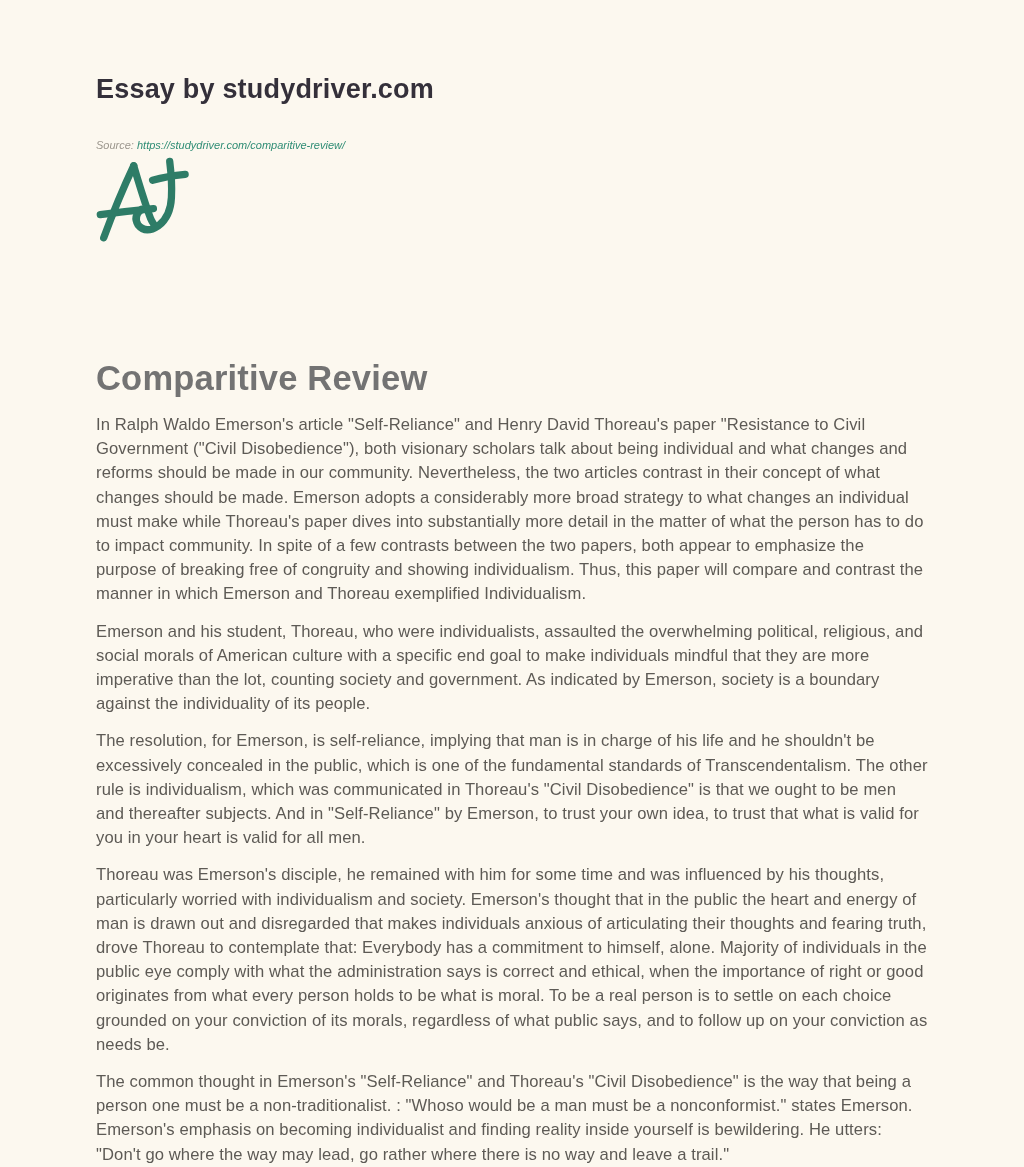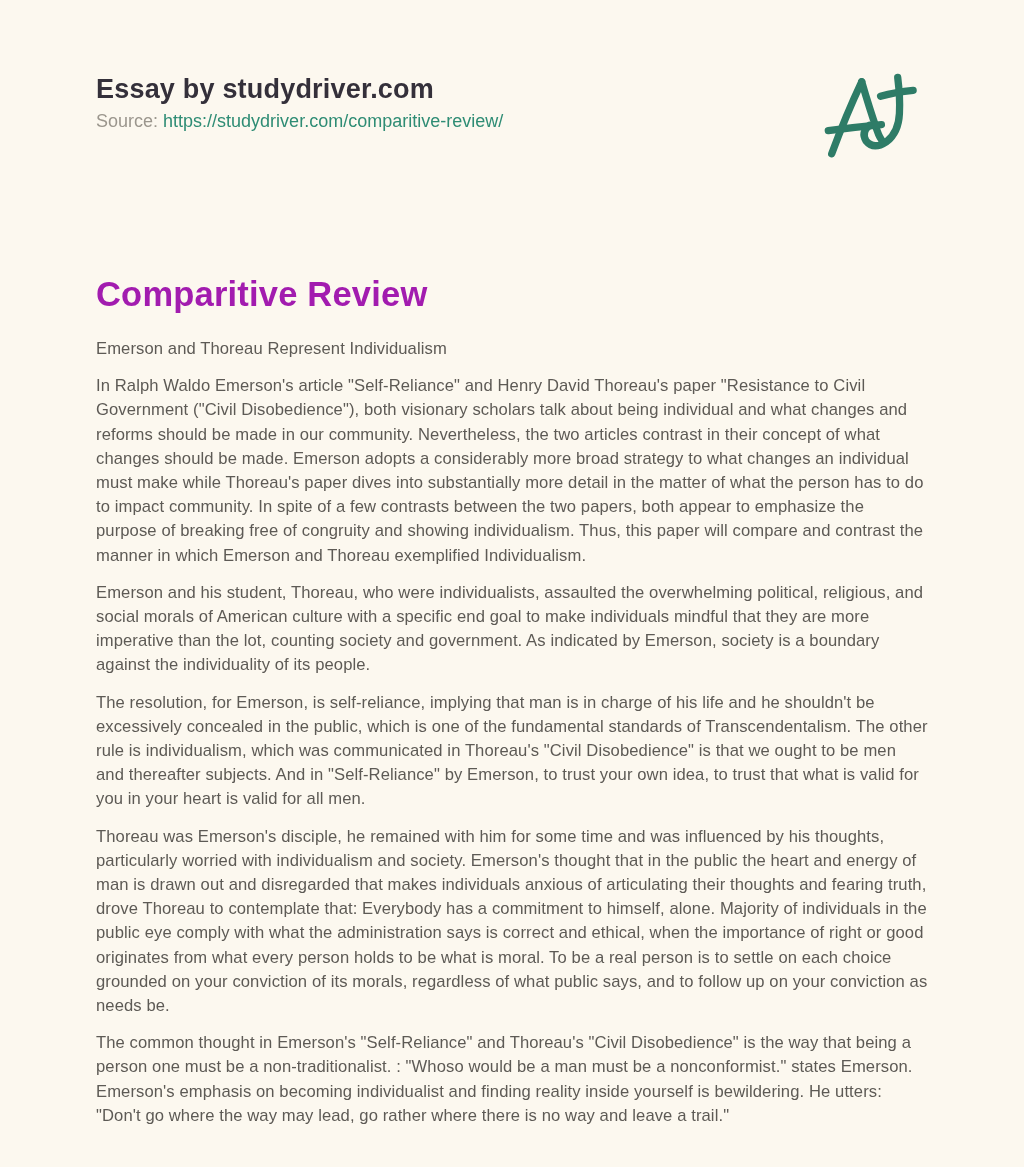--- a/index.html
+++ b/index.html
@@ -15,55 +15,57 @@
   }
   .page {
     width: 1024px;
     height: 1167px;
     padding: 72px 96px 0 96px;
   }
   .header-row {
     display: flex;
     justify-content: space-between;
     align-items: flex-start;
+    flex-direction: column;
   }
   .h-title {
     font-size: 27px;
     font-weight: 700;
     color: #34303A;
     letter-spacing: 0.2px;
     line-height: 34px;
     margin: 0;
   }
   .source-line {
-    margin-top: 4px;
-    font-size: 18px;
+    margin-top: 28px;
+    font-size: 11px;
     line-height: 22px;
     color: #9B968D;
+    font-style: italic;
   }
   .source-line a {
     color: #2E8C74;
     text-decoration: none;
   }
   .logo {
     flex: 0 0 auto;
     margin-top: -6px;
     margin-right: 8px;
   }
   .logo svg path {
     fill: none;
     stroke: #2E7C67;
     stroke-width: 8.5;
     stroke-linecap: round;
     stroke-linejoin: round;
   }
   h1.doc-title {
     font-size: 34.5px;
     font-weight: 700;
-    color: #a21caf;
+    color: #737373;
     letter-spacing: 0.2px;
     line-height: 44px;
     margin: 102px 0 0 0;
   }
   .article p {
     font-size: 16.6px;
     line-height: 24.2px;
     letter-spacing: 0.1px;
     color: #5D5A55;
     margin: 13px 0 0 0;
@@ -94,21 +96,20 @@
         <path d="M5 70 Q36 66 67 63"></path>
         <path d="M86 8 Q89 32 88 50 Q87 72 73 83 Q58 93 49 82 Q43 72 53 64"></path>
         <path d="M66 30 Q83 25 104 23"></path>
       </svg>
     </div>
   </div>
 
   <h1 class="doc-title">Comparitive Review</h1>
 
   <div class="article">
-    <p class="subtitle">Emerson and Thoreau Represent Individualism</p>
     <p>In Ralph Waldo Emerson's article "Self-Reliance" and Henry David Thoreau's paper "Resistance to Civil Government ("Civil Disobedience"), both visionary scholars talk about being individual and what changes and reforms should be made in our community. Nevertheless, the two articles contrast in their concept of what changes should be made. Emerson adopts a considerably more broad strategy to what changes an individual must make while Thoreau's paper dives into substantially more detail in the matter of what the person has to do to impact community. In spite of a few contrasts between the two papers, both appear to emphasize the purpose of breaking free of congruity and showing individualism. Thus, this paper will compare and contrast the manner in which Emerson and Thoreau exemplified Individualism.</p>
     <p>Emerson and his student, Thoreau, who were individualists, assaulted the overwhelming political, religious, and social morals of American culture with a specific end goal to make individuals mindful that they are more imperative than the lot, counting society and government. As indicated by Emerson, society is a boundary against the individuality of its people.</p>
     <p>The resolution, for Emerson, is self-reliance, implying that man is in charge of his life and he shouldn't be excessively concealed in the public, which is one of the fundamental standards of Transcendentalism. The other rule is individualism, which was communicated in Thoreau's "Civil Disobedience" is that we ought to be men and thereafter subjects. And in "Self-Reliance" by Emerson, to trust your own idea, to trust that what is valid for you in your heart is valid for all men.</p>
     <p>Thoreau was Emerson's disciple, he remained with him for some time and was influenced by his thoughts, particularly worried with individualism and society. Emerson's thought that in the public the heart and energy of man is drawn out and disregarded that makes individuals anxious of articulating their thoughts and fearing truth, drove Thoreau to contemplate that: Everybody has a commitment to himself, alone. Majority of individuals in the public eye comply with what the administration says is correct and ethical, when the importance of right or good originates from what every person holds to be what is moral. To be a real person is to settle on each choice grounded on your conviction of its morals, regardless of what public says, and to follow up on your conviction as needs be.</p>
     <p>The common thought in Emerson's "Self-Reliance" and Thoreau's "Civil Disobedience" is the way that being a person one must be a non-traditionalist. : "Whoso would be a man must be a nonconformist." states Emerson. Emerson's emphasis on becoming individualist and finding reality inside yourself is bewildering. He utters: "Don't go where the way may lead, go rather where there is no way and leave a trail."</p>
   </div>
 
 </div>
 
 </body></html>

